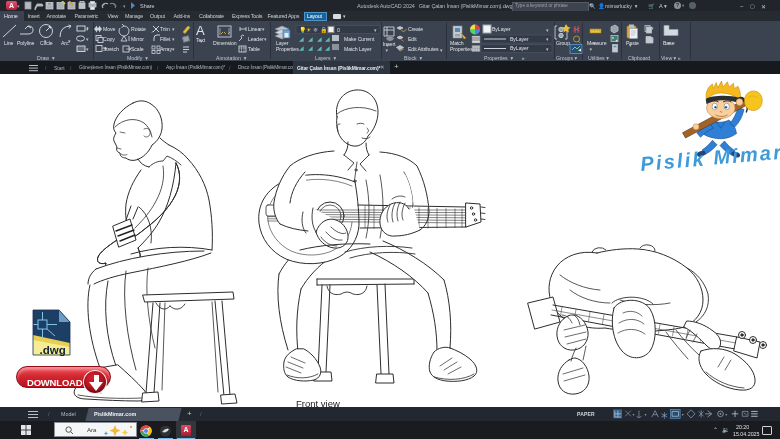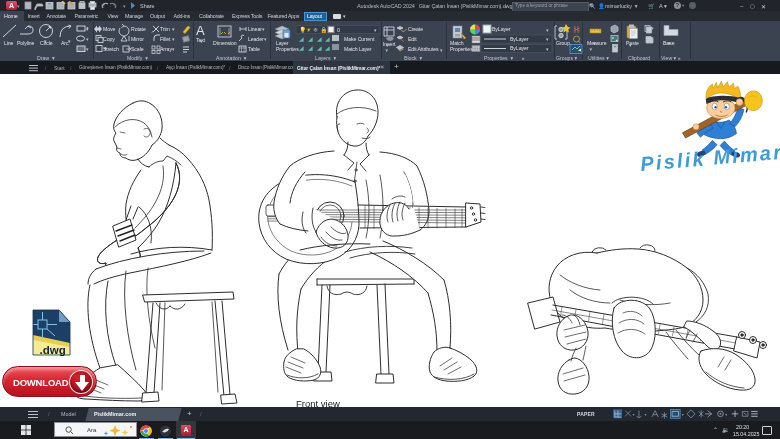--- a/index.html
+++ b/index.html
@@ -605,19 +605,19 @@
   <g stroke="#7ec3e8" stroke-width="1" fill="none">
    <rect x="38" y="320" width="9" height="9"></rect>
    <path d="M42.5,312 V320 M42.5,329 V338 M33.5,324.5 H38 M47,324.5 H57 M47,329 L55,336"></path>
   </g>
   <text x="39.5" y="354" font-family="Liberation Sans" font-weight="bold" font-size="11.5" fill="#0e2433">.dwg</text>
  </g>
 
  <text x="296" y="407" font-family="Liberation Sans" font-size="9.5" fill="#222">Front view</text>
 </svg>
 
-<div class="abs" style="left:2px;top:366px;width:95px;height:31px;border-radius:16px;background:linear-gradient(180deg,#f0565e 0%,#d42731 45%,#b5121e 100%);border:1px solid #8f0f18;box-sizing:border-box;box-shadow:inset 0 3px 3px rgba(255,255,255,0.35);">
+<div class="abs" style="left:16px;top:366px;width:95px;height:22px;border-radius:16px;background:linear-gradient(180deg,#f0565e 0%,#d42731 45%,#b5121e 100%);border:1px solid #8f0f18;box-sizing:border-box;box-shadow:inset 0 3px 3px rgba(255,255,255,0.35);">
  <div class="t" style="left:10px;top:9.5px;font-size:9.5px;font-weight:bold;color:#fff;letter-spacing:-0.2px;font-family:'Liberation Sans',sans-serif;">DOWNLOAD</div>
  <div class="abs" style="left:66px;top:2.5px;width:24px;height:24px;border-radius:50%;background:radial-gradient(circle at 35% 30%,#d6202c,#8f0b16);box-shadow:inset 0 -2px 3px rgba(0,0,0,0.4);border:1.5px solid rgba(255,255,255,0.9);box-sizing:border-box;">
   <div class="abs" style="left:9.5px;top:4px;width:5px;height:8px;background:#fff;"></div>
   <div class="abs" style="left:5px;top:11px;width:0;height:0;border-left:7px solid transparent;border-right:7px solid transparent;border-top:9px solid #fff;"></div>
  </div>
 </div>
 
 </body></html>

